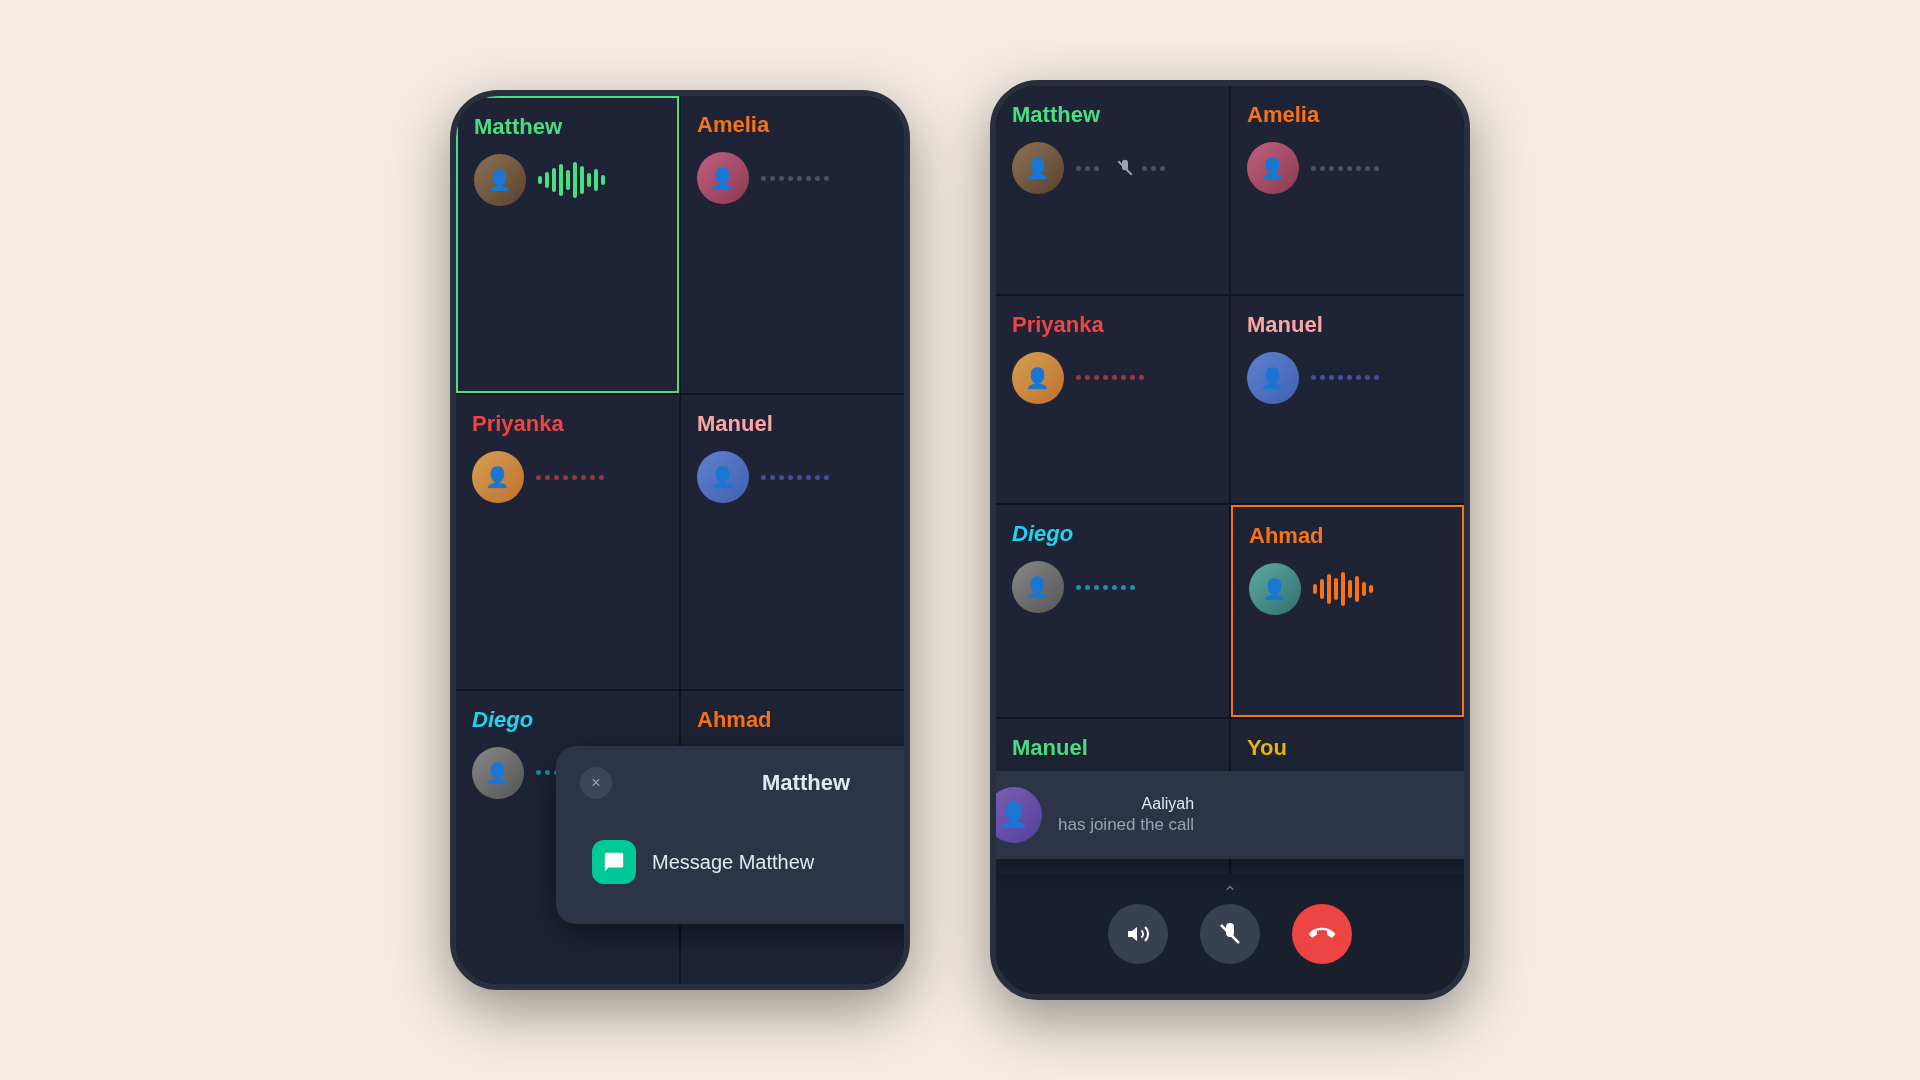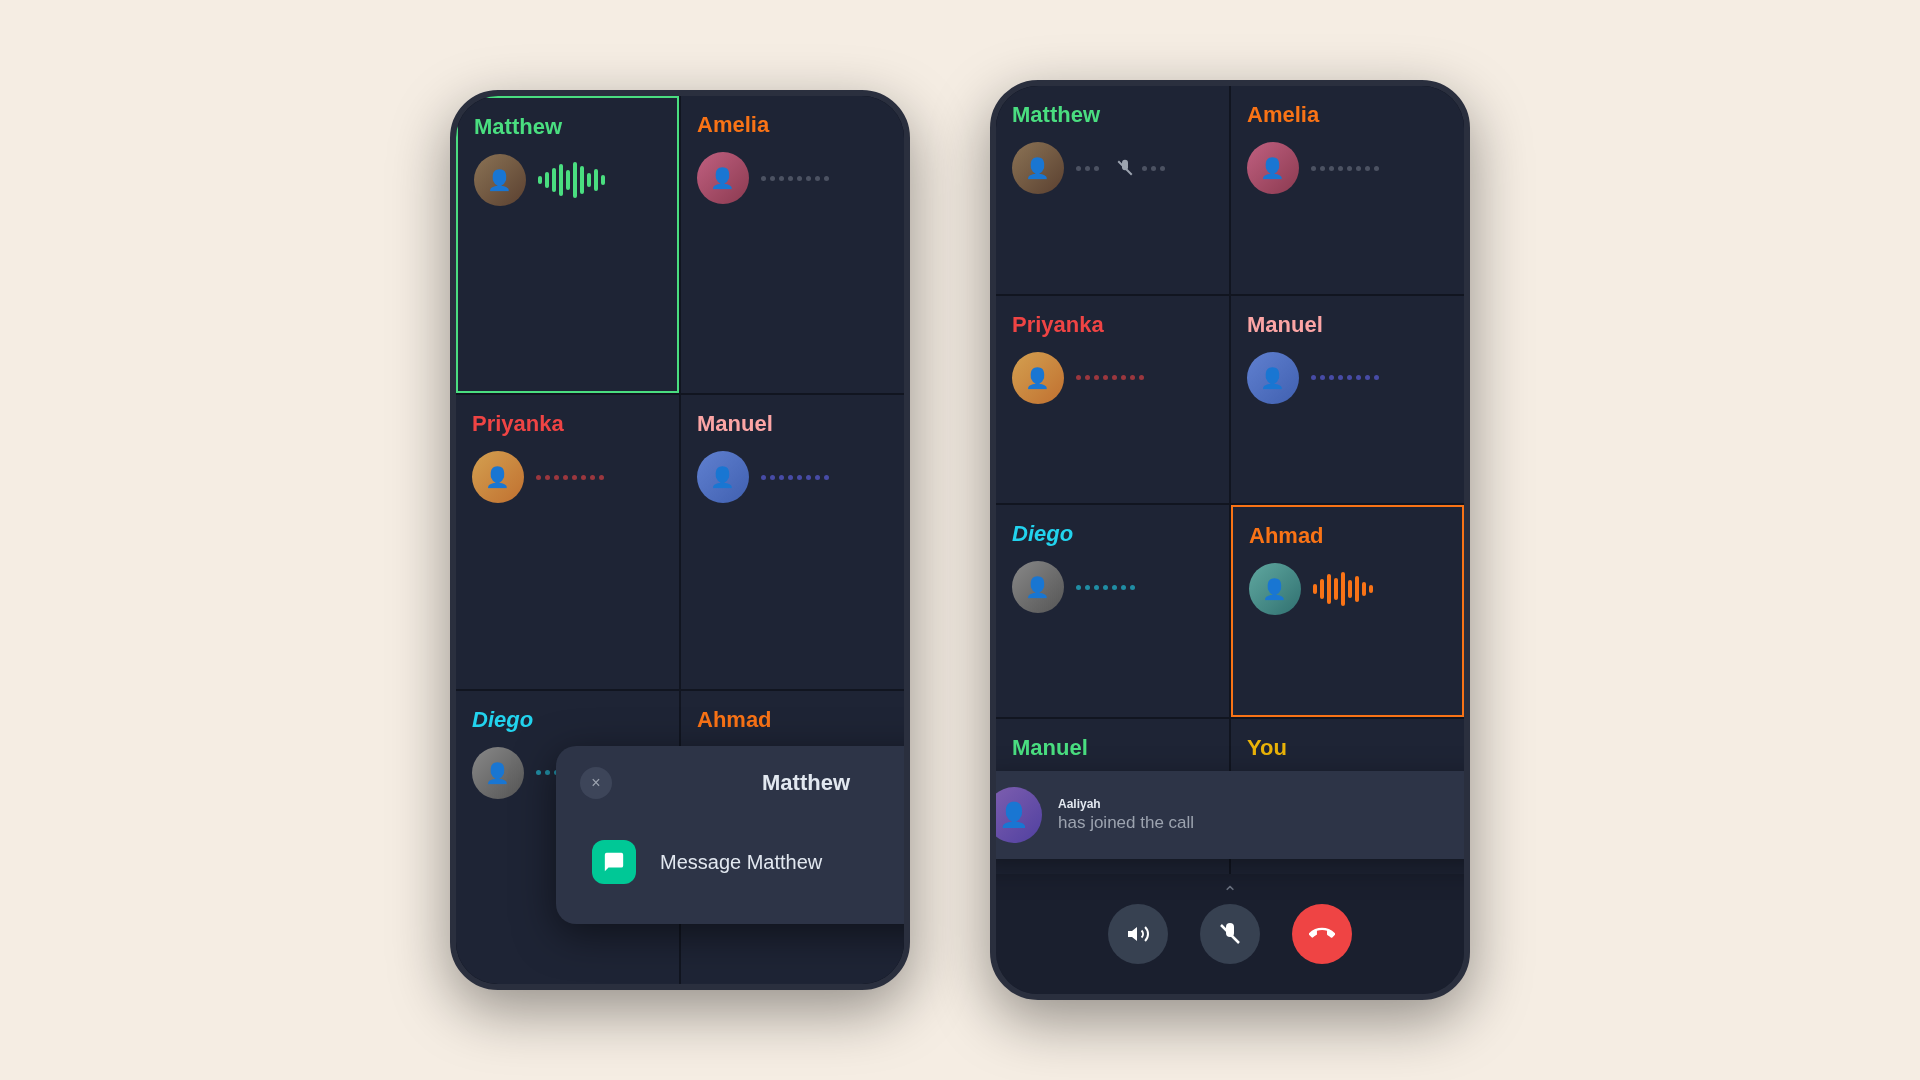--- a/index.html
+++ b/index.html
@@ -153,21 +153,21 @@
       align-items: center;
       justify-content: center;
       color: #9ca3af;
       font-size: 16px;
       cursor: pointer;
     }
 
     .menu-item {
       display: flex;
       align-items: center;
-      gap: 24px;
+      gap: 16px;
       padding: 16px 12px;
       border-radius: 12px;
       cursor: pointer;
     }
 
     .menu-item:not(:last-child) {
       margin-bottom: 4px;
     }
 
     .menu-icon {
@@ -270,22 +270,23 @@
       flex-shrink: 0;
       display: flex;
       align-items: center;
       justify-content: center;
       font-size: 24px;
     }
 
     .toast-text {}
     .toast-name {
       color: #e2e8f0;
-      font-size: 12px;
-      font-weight: 700;
+      font-size: 16px;
+      font-weight: 400;
+      text-align: right;
     }
     .toast-sub {
       color: #9ca3af;
       font-size: 17px;
       margin-top: 2px;
     }
 
     
     .av-1 { background: linear-gradient(135deg, #8b7355, #5a4030); }
     .av-2 { background: linear-gradient(135deg, #c06080, #8b3a50); }

